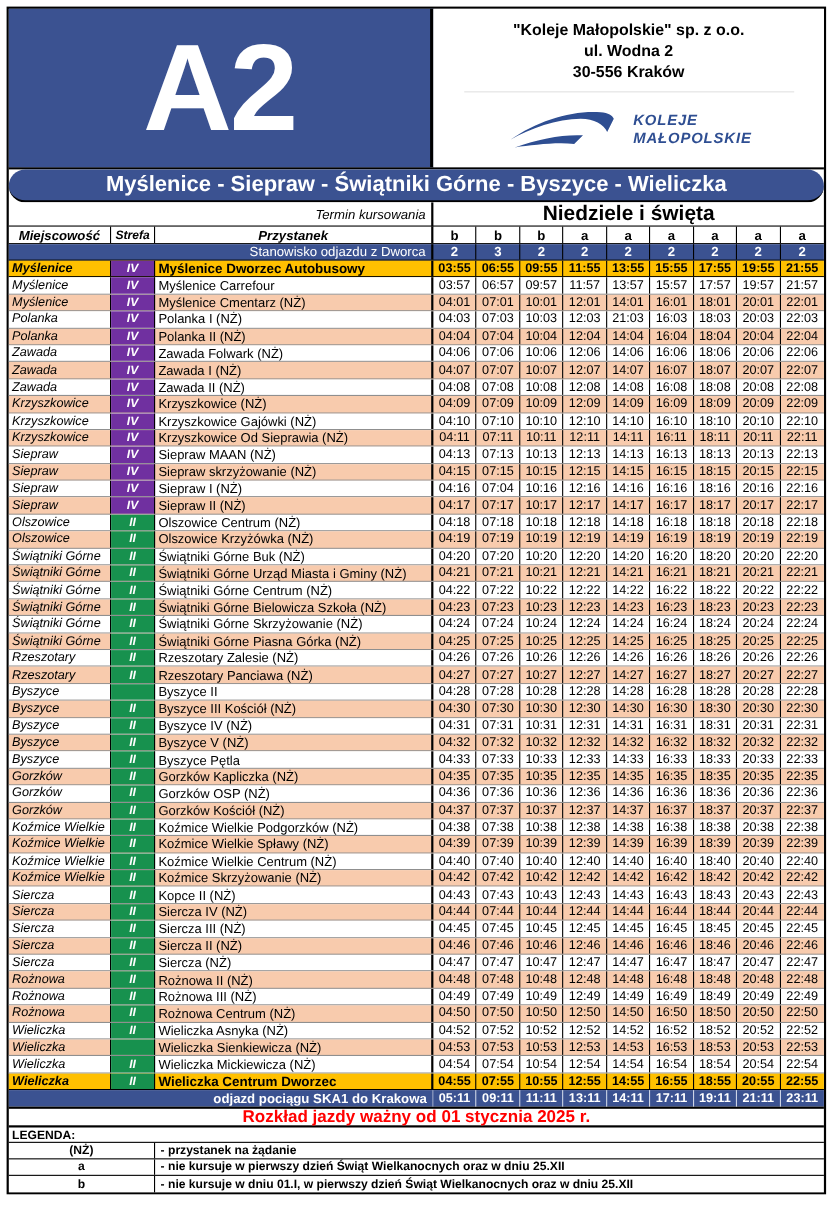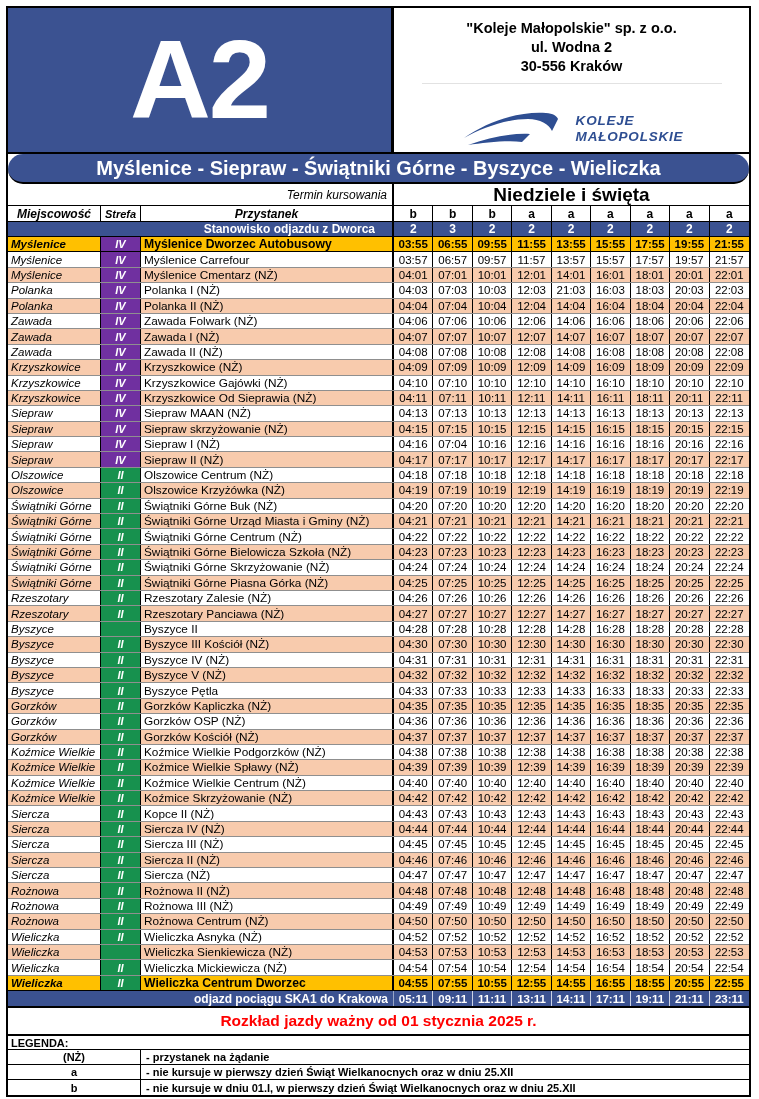--- a/index.html
+++ b/index.html
@@ -5,63 +5,63 @@
   * { box-sizing: border-box; margin: 0; padding: 0; }
   html, body { width: 759px; background: #fff; font-family: "Liberation Sans", sans-serif; }
   .sheet { width: 745px; margin: 6px 0 0 6px; border: 2px solid #000; background: #fff; }
 
   
   .header { display: grid; grid-template-columns: 386px 1fr; height: 146px; border-bottom: 2px solid #000; }
   .line-box { background: var(--navy); border-right: 3px solid #000; display: flex; align-items: center; justify-content: center; }
   .line-code { color: #fff; font-weight: bold; font-size: 112px; line-height: 1; letter-spacing: -2px; }
   .company-box { display: flex; flex-direction: column; align-items: center; padding-top: 11px; background: #fff; }
   .addr { text-align: center; font-weight: bold; font-size: 14.5px; line-height: 19px; color: #000; }
-  .logo-wrap { margin-top: 7px; padding-top: 23px; border-top: 1px solid #e2e2e2; width: 300px; display: flex; align-items: center; justify-content: center; gap: 12px; }
+  .logo-wrap { margin-top: 7px; padding-top: 12px; border-top: 1px solid #e2e2e2; width: 300px; display: flex; align-items: center; justify-content: center; gap: 12px; }
   .logo-text { color: var(--logo_navy); font-style: italic; font-weight: bold; font-size: 13.5px; line-height: 16px; letter-spacing: 0.8px; }
 
   
   .routebar { height: 30px; background: var(--navy); border-bottom: 2px solid #000; color: #fff; font-weight: bold; font-size: 20px; display: flex; align-items: center; justify-content: center; border-radius: 15px; }
 
   
   .termin-row { display: grid; grid-template-columns: 386px 1fr; height: 22px; border-bottom: 1px solid #000; }
   .termin-label { font-style: italic; font-weight: normal; font-size: 12px; display: flex; align-items: center; justify-content: flex-end; padding-right: 5px; border-right: 2px solid #000; }
   .period { display: flex; align-items: center; justify-content: center; font-weight: bold; font-size: 19px; }
 
   .cols { display: grid; grid-template-columns: 93px 40px 253px repeat(9, 1fr); }
   .cols > :last-child { border-right: none !important; }
 
   .cols-row { height: 16px; border-bottom: 1px solid #000; }
   .hcell { font-weight: bold; font-style: italic; display: flex; align-items: center; justify-content: center; border-right: 1px solid #000; font-size: 12px; }
   .hcell.c-strefa { font-size: 11px; }
   .hcell.c-stop { border-right: 2px solid #000; }
   .lc { font-weight: bold; font-size: 12px; display: flex; align-items: center; justify-content: center; border-right: 1px solid #000; }
 
   .platform-row { height: 15px; background: var(--navy); color: #fff; border-bottom: 1px solid #000; }
-  .p-label { grid-column: 1 / 4; display: flex; align-items: center; justify-content: flex-end; padding-right: 17px; font-weight: bold; font-size: 12px; border-right: 2px solid #000; }
+  .p-label { grid-column: 1 / 4; display: flex; align-items: center; justify-content: flex-end; padding-right: 5px; font-weight: normal; font-size: 12px; border-right: 2px solid #000; }
   .pc { display: flex; align-items: center; justify-content: center; font-weight: bold; font-size: 12px; border-right: 1px solid #000; }
 
   
   .trow { height: 15.4px; border-bottom: 1px solid #8f8f8f; background: #fff; }
   .trow.peach { background: var(--peach); }
   .trow.hl { background: var(--yellow); border-bottom: 1px solid #000; }
   .place { font-style: italic; font-size: 11.5px; display: flex; align-items: center; padding-left: 3px; border-right: 1px solid #000; white-space: nowrap; overflow: hidden; }
   .zone { display: flex; align-items: center; justify-content: center; color: #fff; font-weight: bold; font-style: italic; font-size: 11px; border-right: 1px solid #000; }
   .zone.ziv { background: var(--zone_iv); }
   .zone.zii { background: var(--zone_ii); }
   .stop { font-size: 11.8px; display: flex; align-items: center; padding-left: 3px; border-right: 2px solid #000; white-space: nowrap; overflow: hidden; }
   .time { font-size: 11.5px; display: flex; align-items: center; justify-content: center; border-right: 1px solid #000; }
   .hl .place { font-weight: bold; }
   .hl .stop { font-weight: bold; font-size: 12.2px; }
   .hl .time { font-weight: bold; }
 
   
   .ska-row { height: 15px; background: var(--navy); color: #fff; }
   .ska-label { grid-column: 1 / 4; display: flex; align-items: center; justify-content: flex-end; padding-right: 5px; font-weight: bold; font-size: 12px; border-right: 1px solid #9aa6c6; }
   .ska-time { display: flex; align-items: center; justify-content: center; font-weight: bold; font-size: 11.5px; border-right: 1px solid #cdd4e6; }
-  .validity { height: 30px; border-top: 2px solid #000; border-bottom: 2px solid #000; display: flex; align-items: center; justify-content: center; color: var(--validity_red); font-weight: bold; font-size: 15.5px; }
+  .validity { height: 19px; border-top: 2px solid #000; border-bottom: 2px solid #000; display: flex; align-items: center; justify-content: center; color: var(--validity_red); font-weight: bold; font-size: 15.5px; }
 
   
   .legend-title { height: 14px; display: flex; align-items: center; padding-left: 3px; font-weight: bold; font-size: 11px; border-bottom: 1px solid #000; }
   .legend-row { display: grid; grid-template-columns: 133px 1fr; height: 15px; border-bottom: 1px solid #000; }
   .legend-row:last-child { border-bottom: none; }
   .legend-key { display: flex; align-items: center; justify-content: center; font-weight: bold; font-size: 11px; border-right: 1px solid #000; }
   .legend-desc { display: flex; align-items: center; padding-left: 5px; font-weight: bold; font-size: 11px; white-space: nowrap; overflow: hidden; }
 </style>
 </head>
 <body>

